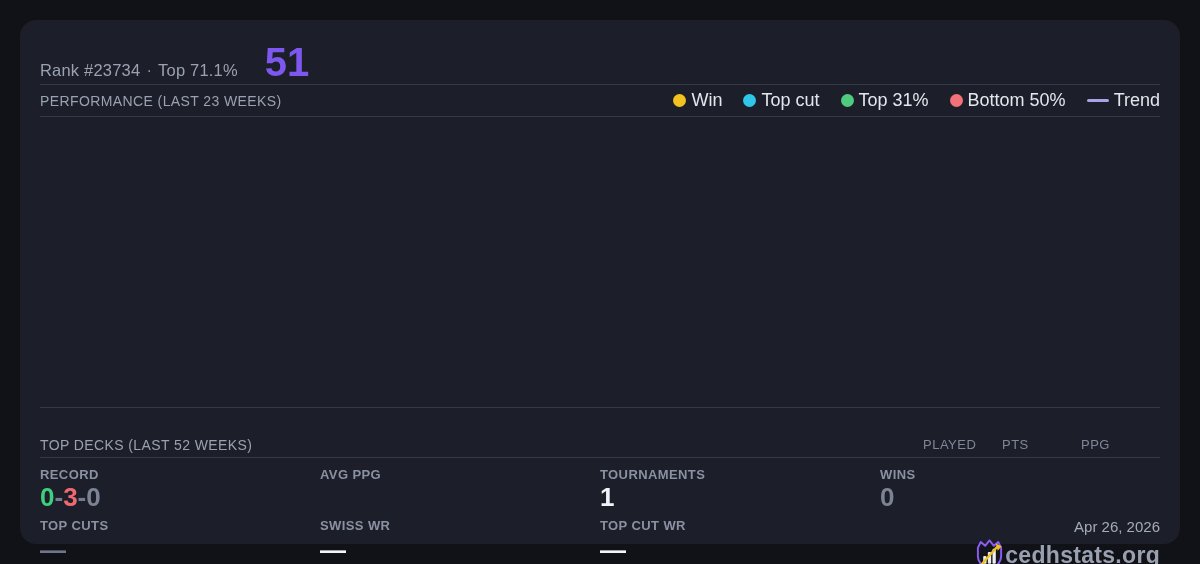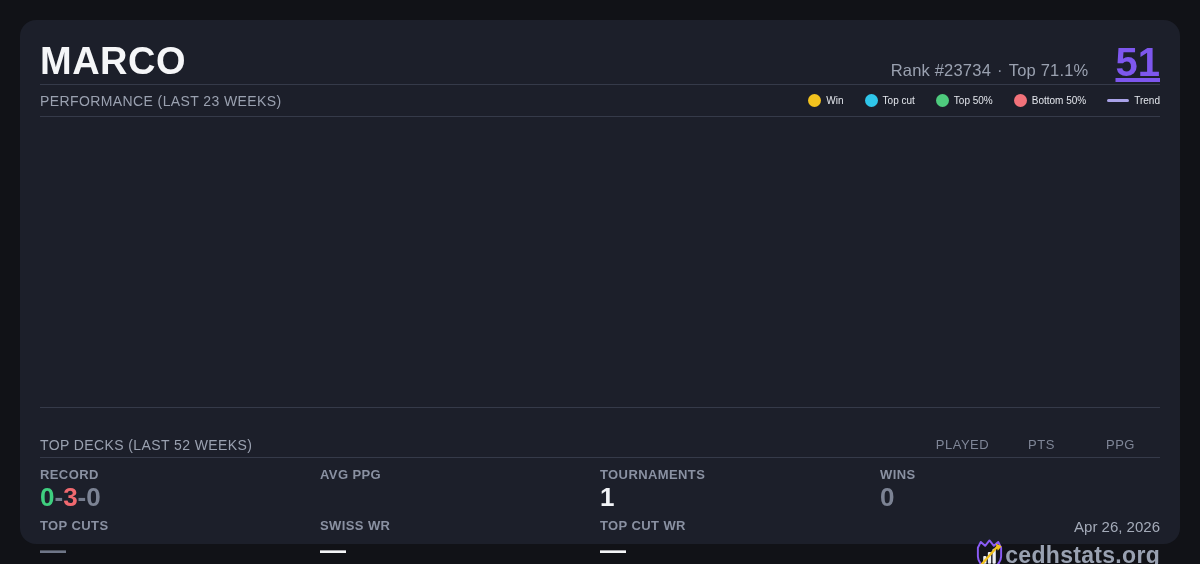--- a/index.html
+++ b/index.html
@@ -26,39 +26,39 @@
     display:flex; justify-content:space-between; align-items:flex-end;
     padding-bottom:4px; box-sizing:border-box;
   }
   .title {
     font-size:38px; font-weight:bold; color:#f5f6f8;
     letter-spacing:0.5px; line-height:1;
   }
   .rank-group { display:flex; align-items:baseline; gap:27px; }
   .rank-line { font-size:16.5px; color:#9aa1b0; letter-spacing:0.2px; }
   .rank-sep { margin:0 6px; color:#8a91a0; }
-  .score { font-size:40px; font-weight:bold; line-height:0.9;text-decoration:underline; }
+  .score { font-size:40px; font-weight:bold; line-height:0.9; }
 
   
   .section-row {
     height:31px;
     display:flex; align-items:center; justify-content:space-between;
   }
   .section-title { font-size:14px; color:#9aa1b0; letter-spacing:0.4px; }
 
   .legend { display:flex; align-items:center; gap:21px; }
-  .legend-item { display:flex; align-items:center; gap:5px; font-size:10px; color:#e3e6ec; }
+  .legend-item { display:flex; align-items:center; gap:5px; font-size:18px; color:#e3e6ec; }
   .legend-dot { width:13px; height:13px; border-radius:50%; flex:none; }
   .legend-line { width:22px; height:3px; border-radius:2px; flex:none; }
 
   .chart-area { height:290px; }
 
   .decks-row { height:25px;margin-top:24px; }
   .deck-cols { display:flex; }
-  .deck-col { width:79px; text-align:center; font-size:13px; color:#7f8697; letter-spacing:0.5px; }
+  .deck-col { width:79px; text-align:left; font-size:13px; color:#7f8697; letter-spacing:0.5px; }
 
   
   .stats {
     display:grid;
     grid-template-columns:280px 280px 280px 1fr;
     grid-template-rows:auto auto;
     padding-top:9px;
     height:101px;
   }
   .stat-cell { }
@@ -79,42 +79,41 @@
   .brand { display:flex; align-items:center; gap:0; margin-top:3px; }
   .brand-text { font-size:23px; font-weight:bold; color:#99a1b1; letter-spacing:0.3px; }
   .logo-svg { overflow:visible; display:block; }
 </style>
 </head>
 <body>
 
 <div class="card">
 
   <div class="header">
-    <div class="title">MARCO</div>
     <div class="rank-group">
       <div class="rank-line"><span>Rank #23734</span><span class="rank-sep">·</span><span>Top 71.1%</span></div>
       <div class="score" style="color: rgb(126, 87, 238);">51</div>
     </div>
   </div>
   <hr class="divider">
 
   <div class="section-row">
     <div class="section-title">PERFORMANCE (LAST 23 WEEKS)</div>
     <div class="legend">
       <div class="legend-item">
         <span class="legend-dot" style="background: rgb(242, 194, 30);"></span>
         <span>Win</span>
       </div>
       <div class="legend-item">
         <span class="legend-dot" style="background: rgb(47, 198, 234);"></span>
         <span>Top cut</span>
       </div>
       <div class="legend-item">
         <span class="legend-dot" style="background: rgb(78, 203, 125);"></span>
-        <span>Top 50%</span>
+        <span>Top 31%</span>
       </div>
       <div class="legend-item">
         <span class="legend-dot" style="background: rgb(242, 114, 122);"></span>
         <span>Bottom 50%</span>
       </div>
       <div class="legend-item">
         <span class="legend-line" style="background: rgb(169, 162, 232);"></span>
         <span>Trend</span>
       </div>
     </div>

